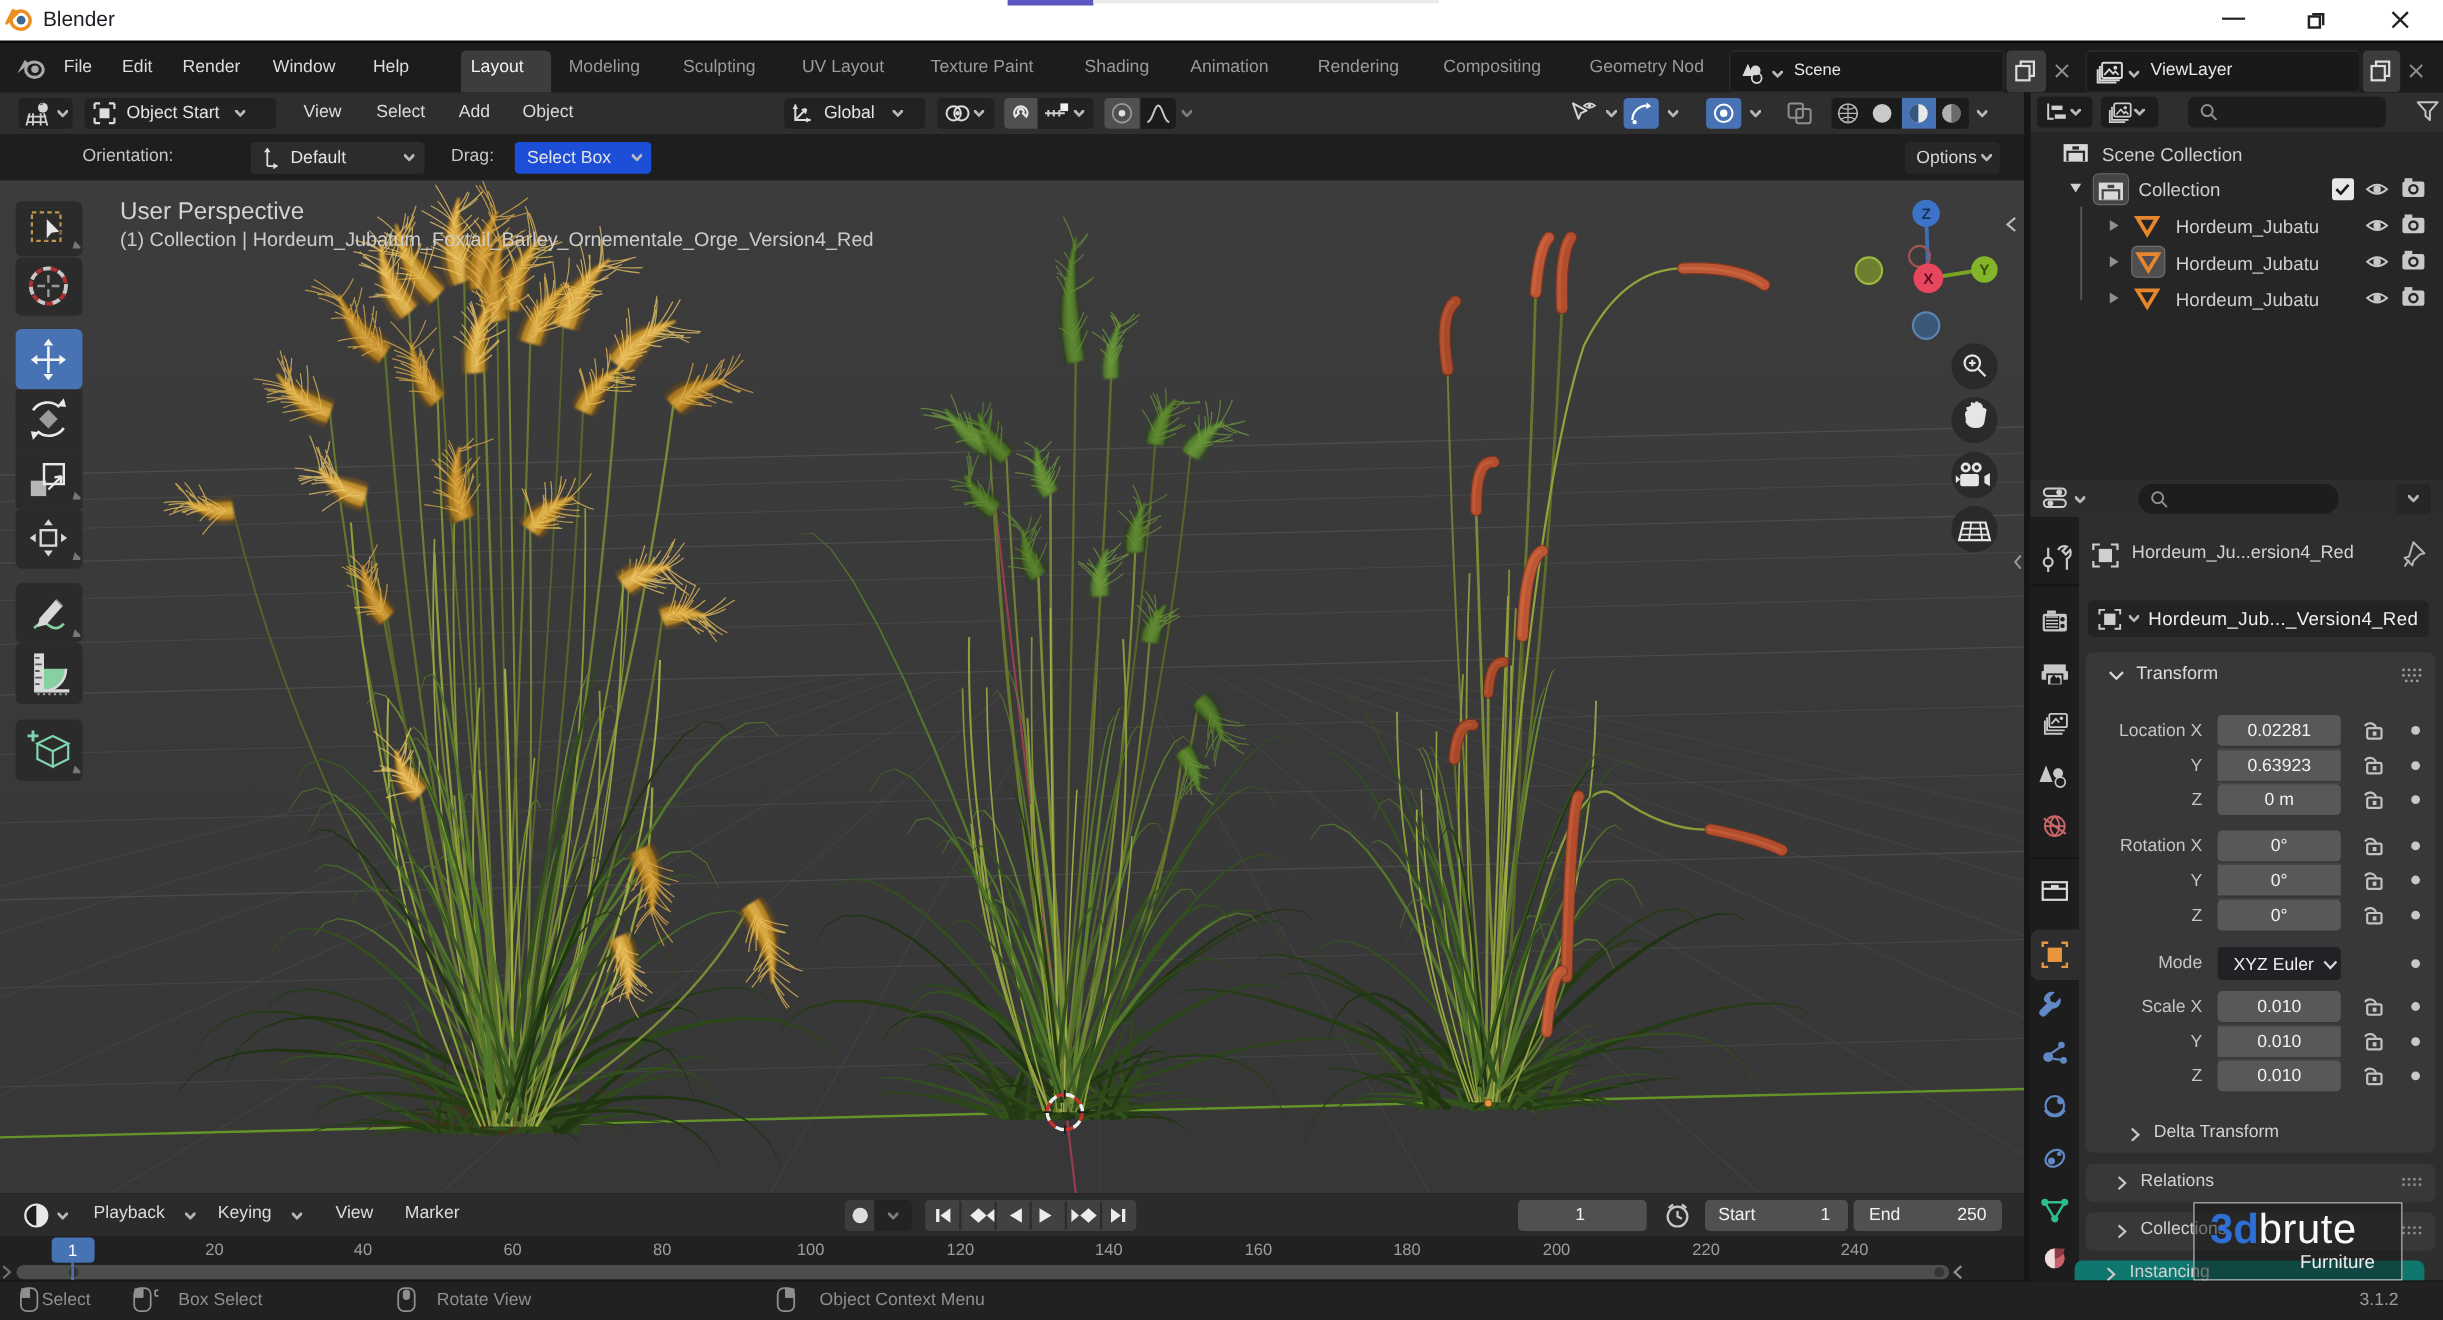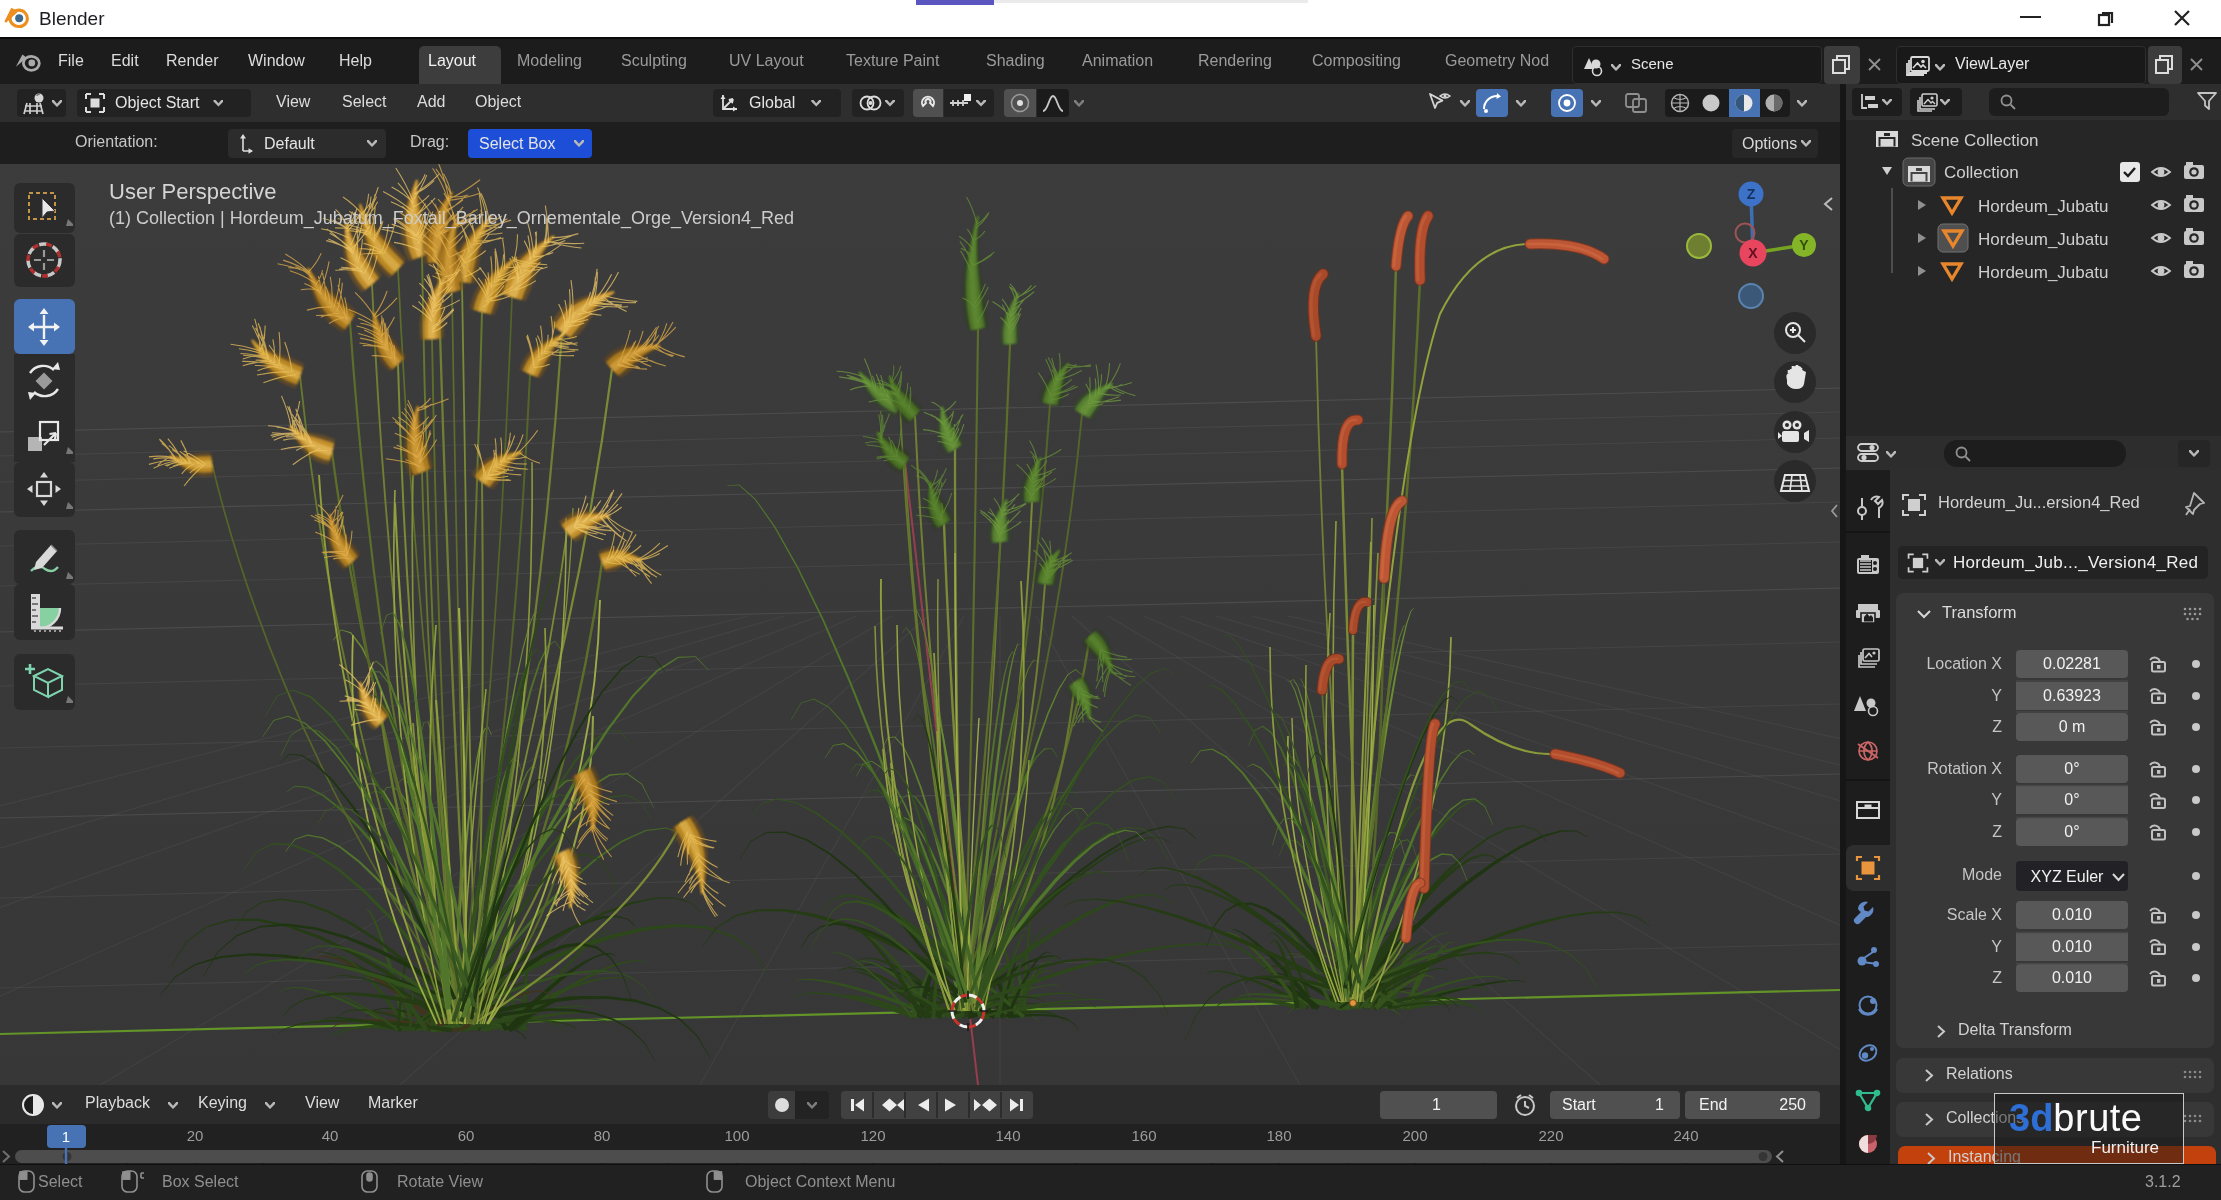--- a/index.html
+++ b/index.html
@@ -1347,21 +1347,21 @@
           <circle cx="8" cy="3" r="1.3"></circle>
           <circle cx="13" cy="3" r="1.3"></circle>
           <circle cx="18" cy="3" r="1.3"></circle>
           <circle cx="3" cy="8" r="1.3"></circle>
           <circle cx="8" cy="8" r="1.3"></circle>
           <circle cx="13" cy="8" r="1.3"></circle>
           <circle cx="18" cy="8" r="1.3"></circle>
         </g>
       </svg>
   </div>
-  <div class="abs" style="left:52px;top:710px;width:318px;height:18px;background:#c2410c;border-radius:7px 7px 0 0">
+  <div class="abs" style="left:40px;top:710px;width:318px;height:18px;background:#0f766e;border-radius:7px 7px 0 0">
     <svg class="abs" style="left:26px;top:5px" width="14" height="15" viewBox="0 0 14 15">
         <path d="M4 2 l6 5.5 -6 5.5" stroke="#c8c8c8" stroke-width="2" fill="none"></path>
       </svg>
     <div class="abs" style="left:50px;top:2px;font-size:16px;color:#d2d2d2">Instancing</div>
   </div>
 </div>
 
 <div class="abs" style="left:0;top:1085px;width:1840px;height:79px;background:#1d1d1d;overflow:hidden">
   <div class="abs" style="left:0;top:0;width:1840px;height:39px;background:#2b2b2b"></div>
   <svg class="abs" style="left:20px;top:7px" width="30" height="26" viewBox="0 0 30 26">

